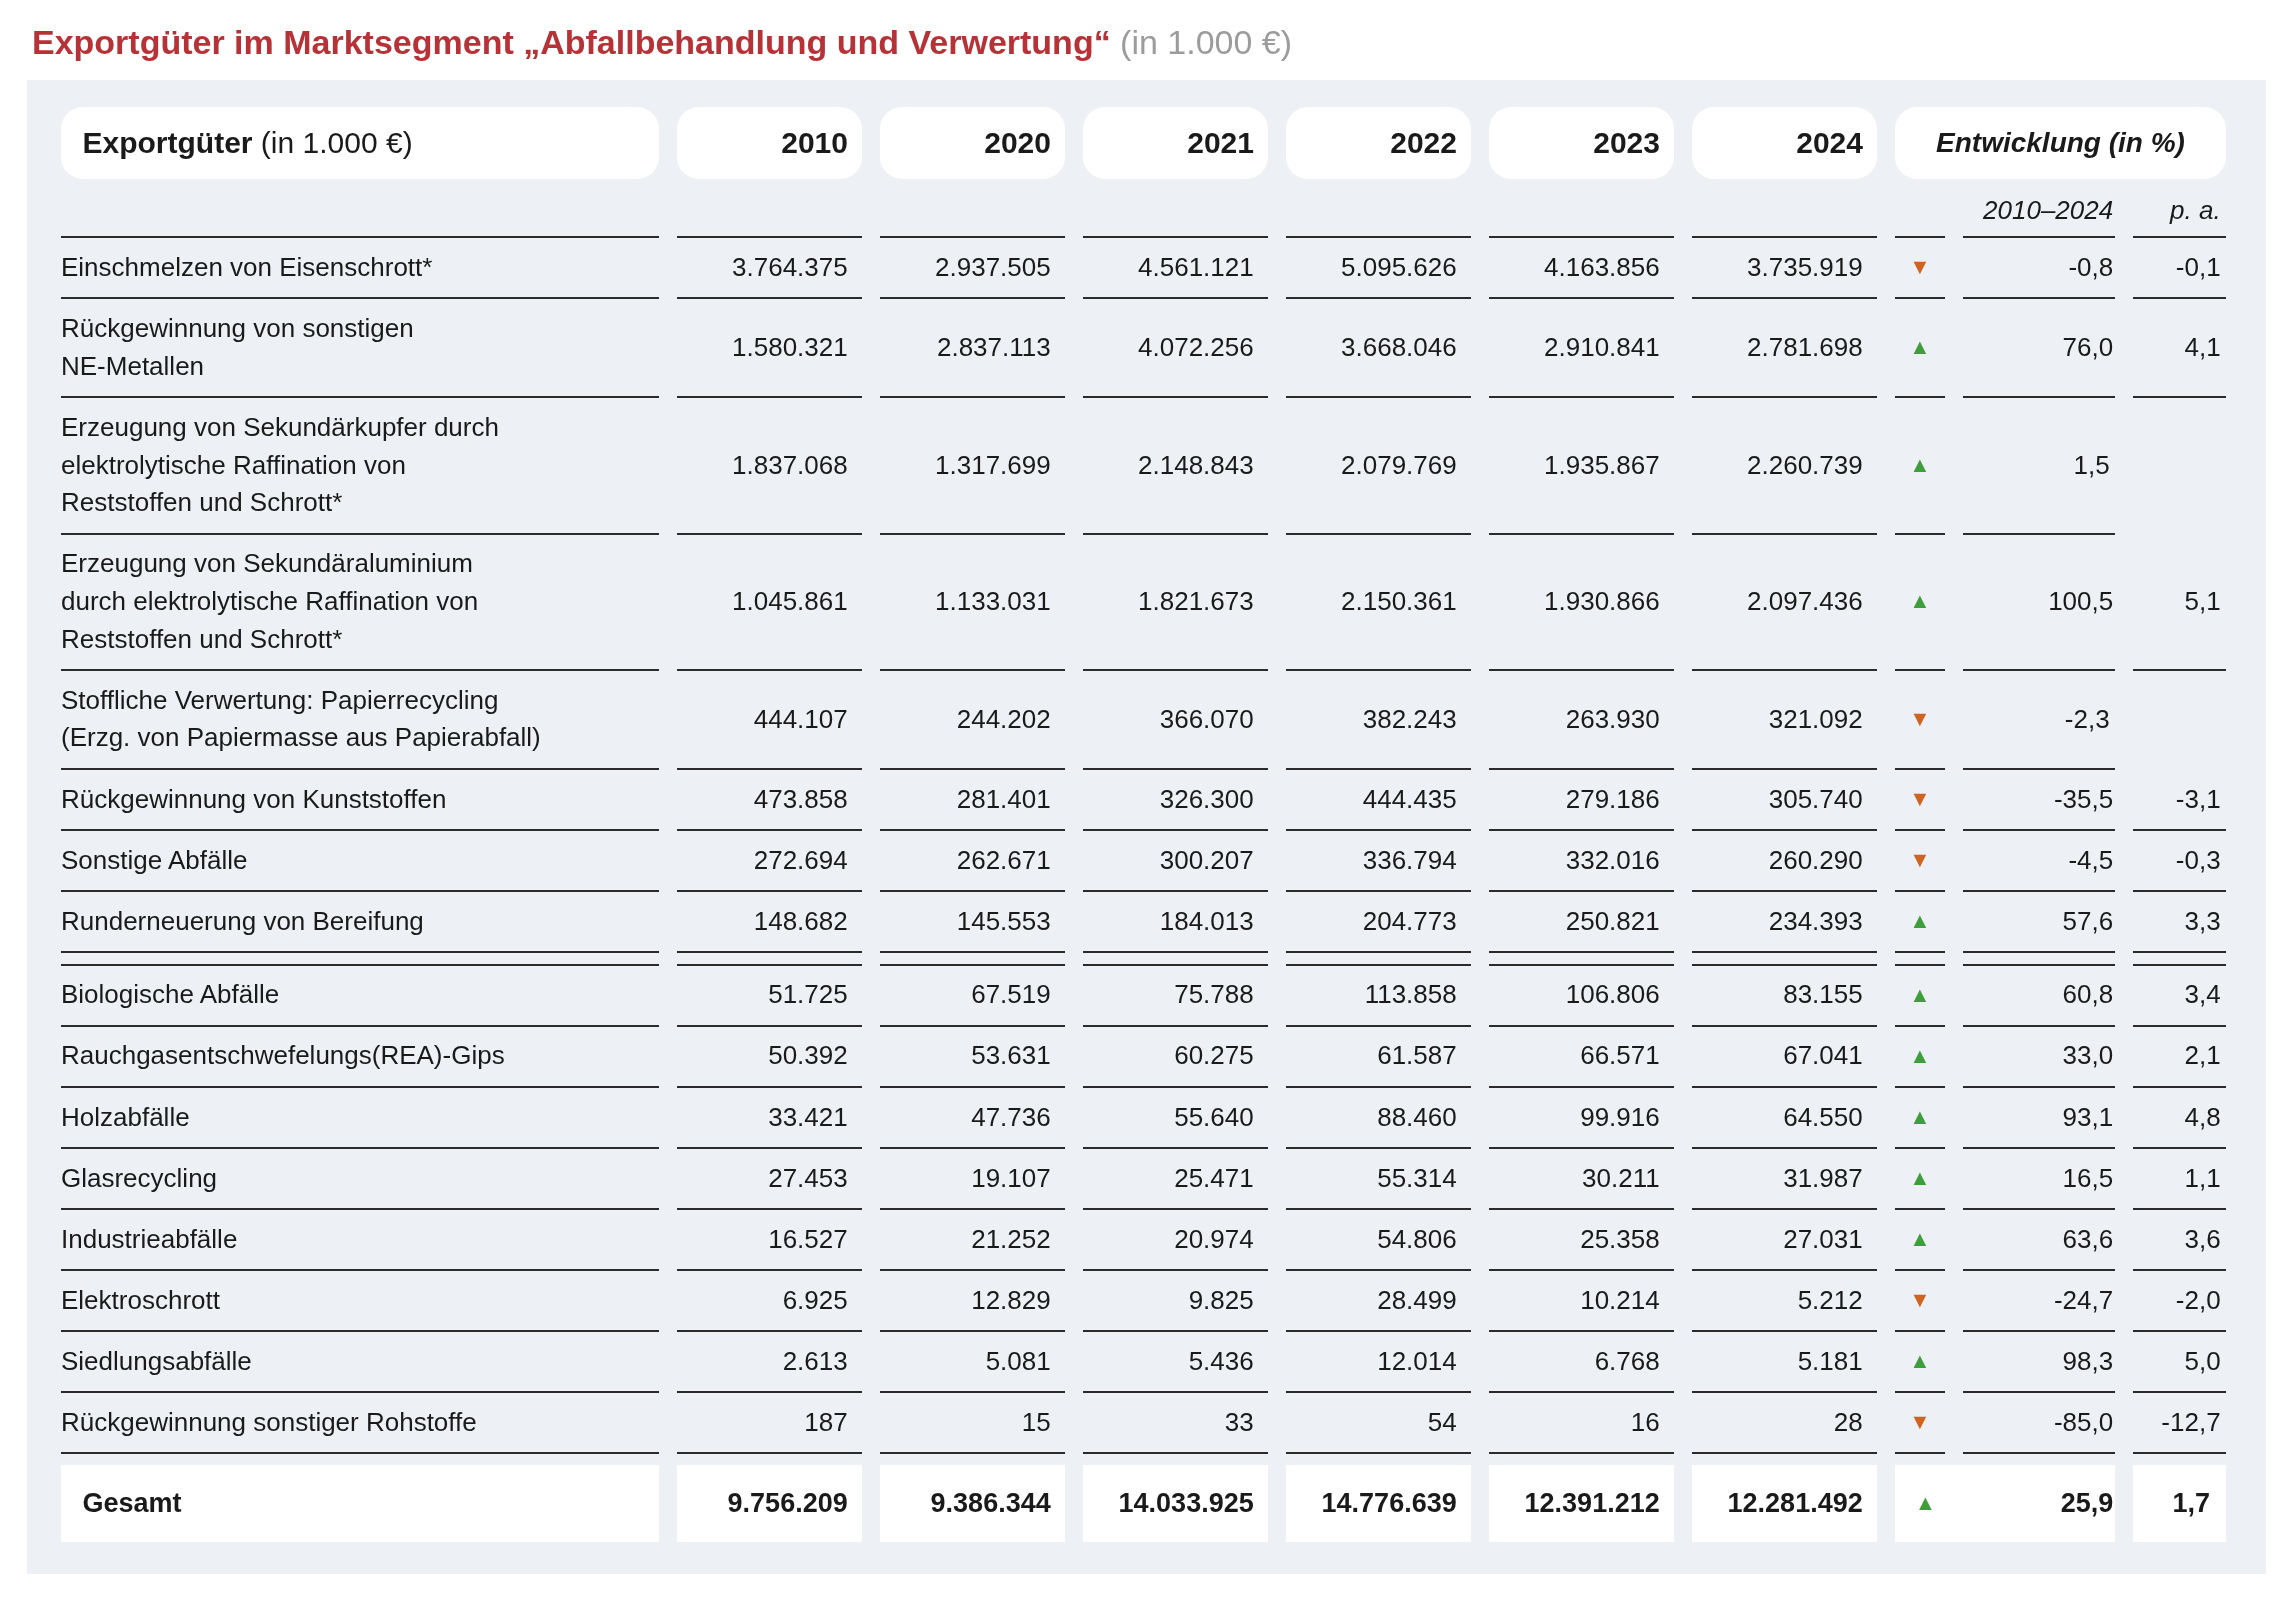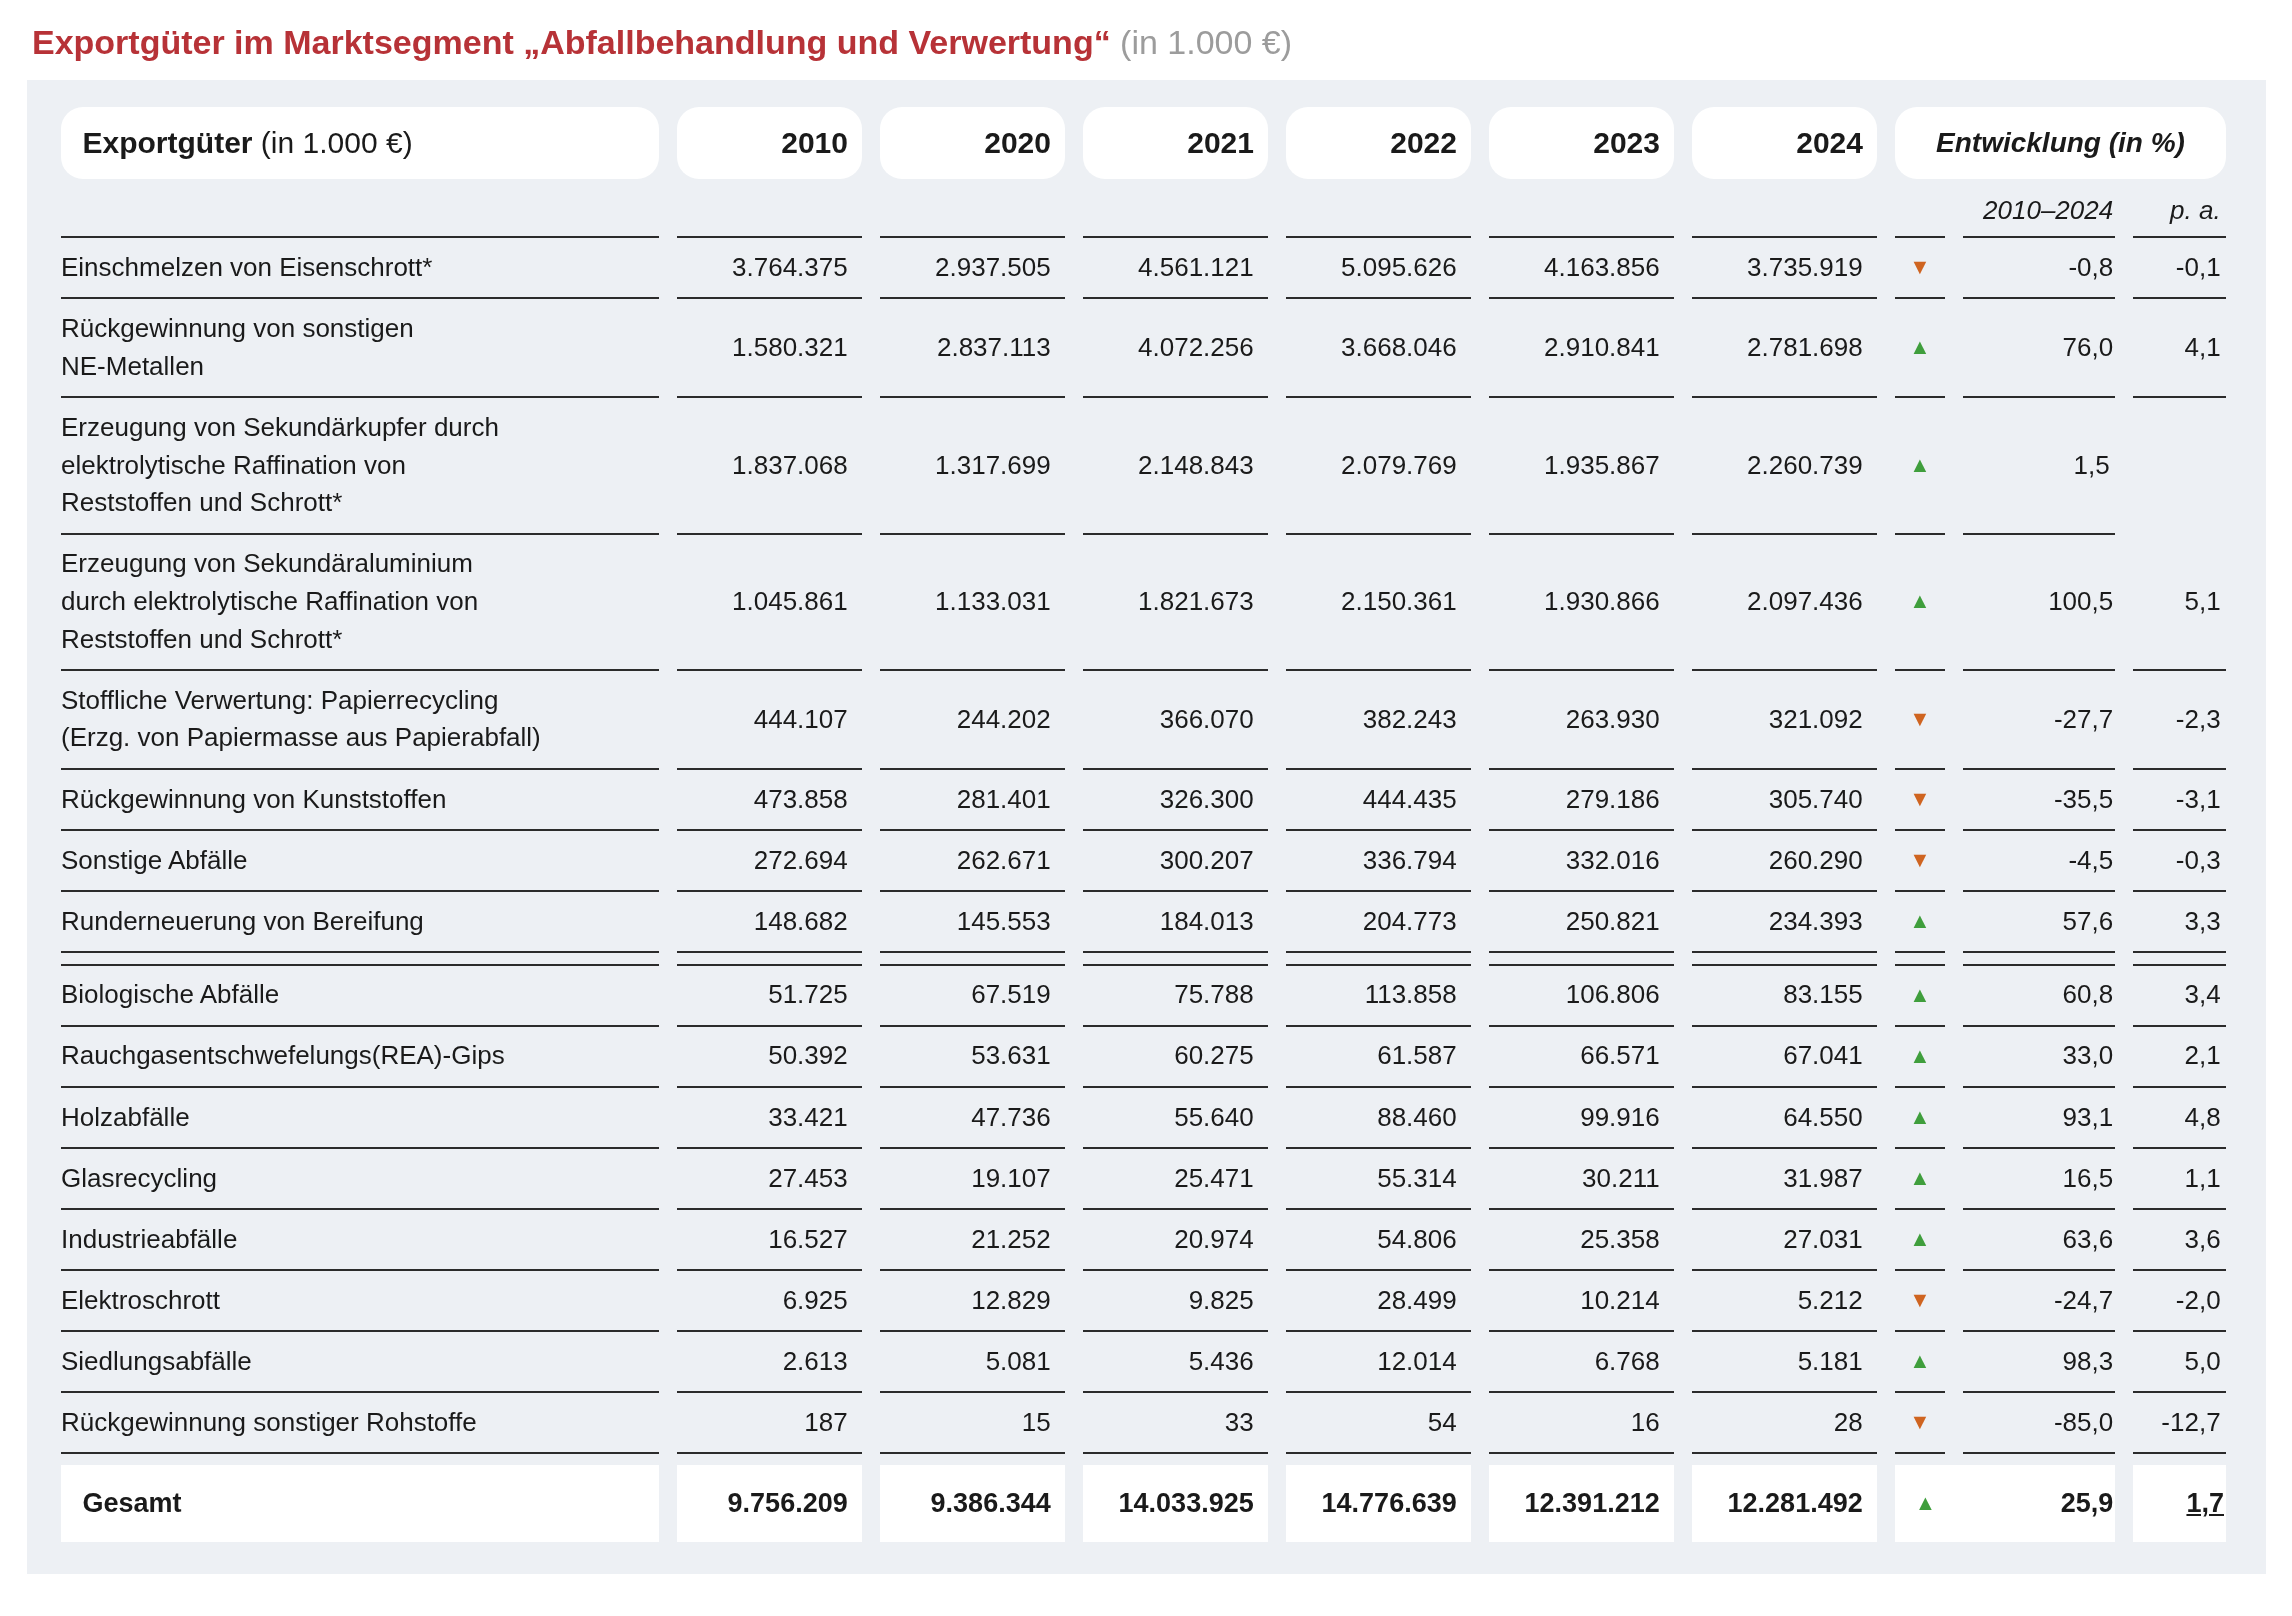--- a/index.html
+++ b/index.html
@@ -41,21 +41,21 @@
   .arr{justify-content:center;font-size:21.5px;padding-right:0;}
   .devcell{justify-content:flex-end;padding-right:1.8px;}
   .pacell{justify-content:flex-end;padding-right:5.4px;}
   .up{color:var(--up);}
   .down{color:var(--down);}
   
   .total-row{margin-top:11px;}
   .total-row .cell{background:#ffffff;height:77px;font-weight:bold;font-size:27px;}
   .tlabel{padding-left:21.5px;}
   .tdevbox{grid-column:8/10;justify-content:space-between;padding:0 1.8px 0 19.7px;}
-  .tpabox{grid-column:10/11;justify-content:flex-end;padding-right:2px;text-decoration:underline;}
+  .tpabox{grid-column:10/11;justify-content:flex-end;padding-right:16px;}
   .tarrow{font-size:21.5px;}
 </style>
 </head>
 <body>
 
 <h1 class="page-title"><span class="t-main">Exportgüter im Marktsegment „Abfallbehandlung und Verwertung“</span>
   <span class="t-suffix">(in 1.000 €)</span></h1>
 
 <div class="panel">
 
@@ -135,21 +135,20 @@
   <div class="grid data-row">
     <div class="cell lbl">Stoffliche Verwertung: Papierrecycling
 (Erzg. von Papiermasse aus Papierabfall)</div>
     <div class="cell num ycell">444.107</div>
     <div class="cell num ycell">244.202</div>
     <div class="cell num ycell">366.070</div>
     <div class="cell num ycell">382.243</div>
     <div class="cell num ycell">263.930</div>
     <div class="cell num ycell">321.092</div>
     <div class="cell arr down">▼</div>
-    <div class="cell devcell">-27,7</div>
     <div class="cell pacell">-2,3</div>
   </div>
 
   <div class="grid data-row">
     <div class="cell lbl">Rückgewinnung von Kunststoffen</div>
     <div class="cell num ycell">473.858</div>
     <div class="cell num ycell">281.401</div>
     <div class="cell num ycell">326.300</div>
     <div class="cell num ycell">444.435</div>
     <div class="cell num ycell">279.186</div>

